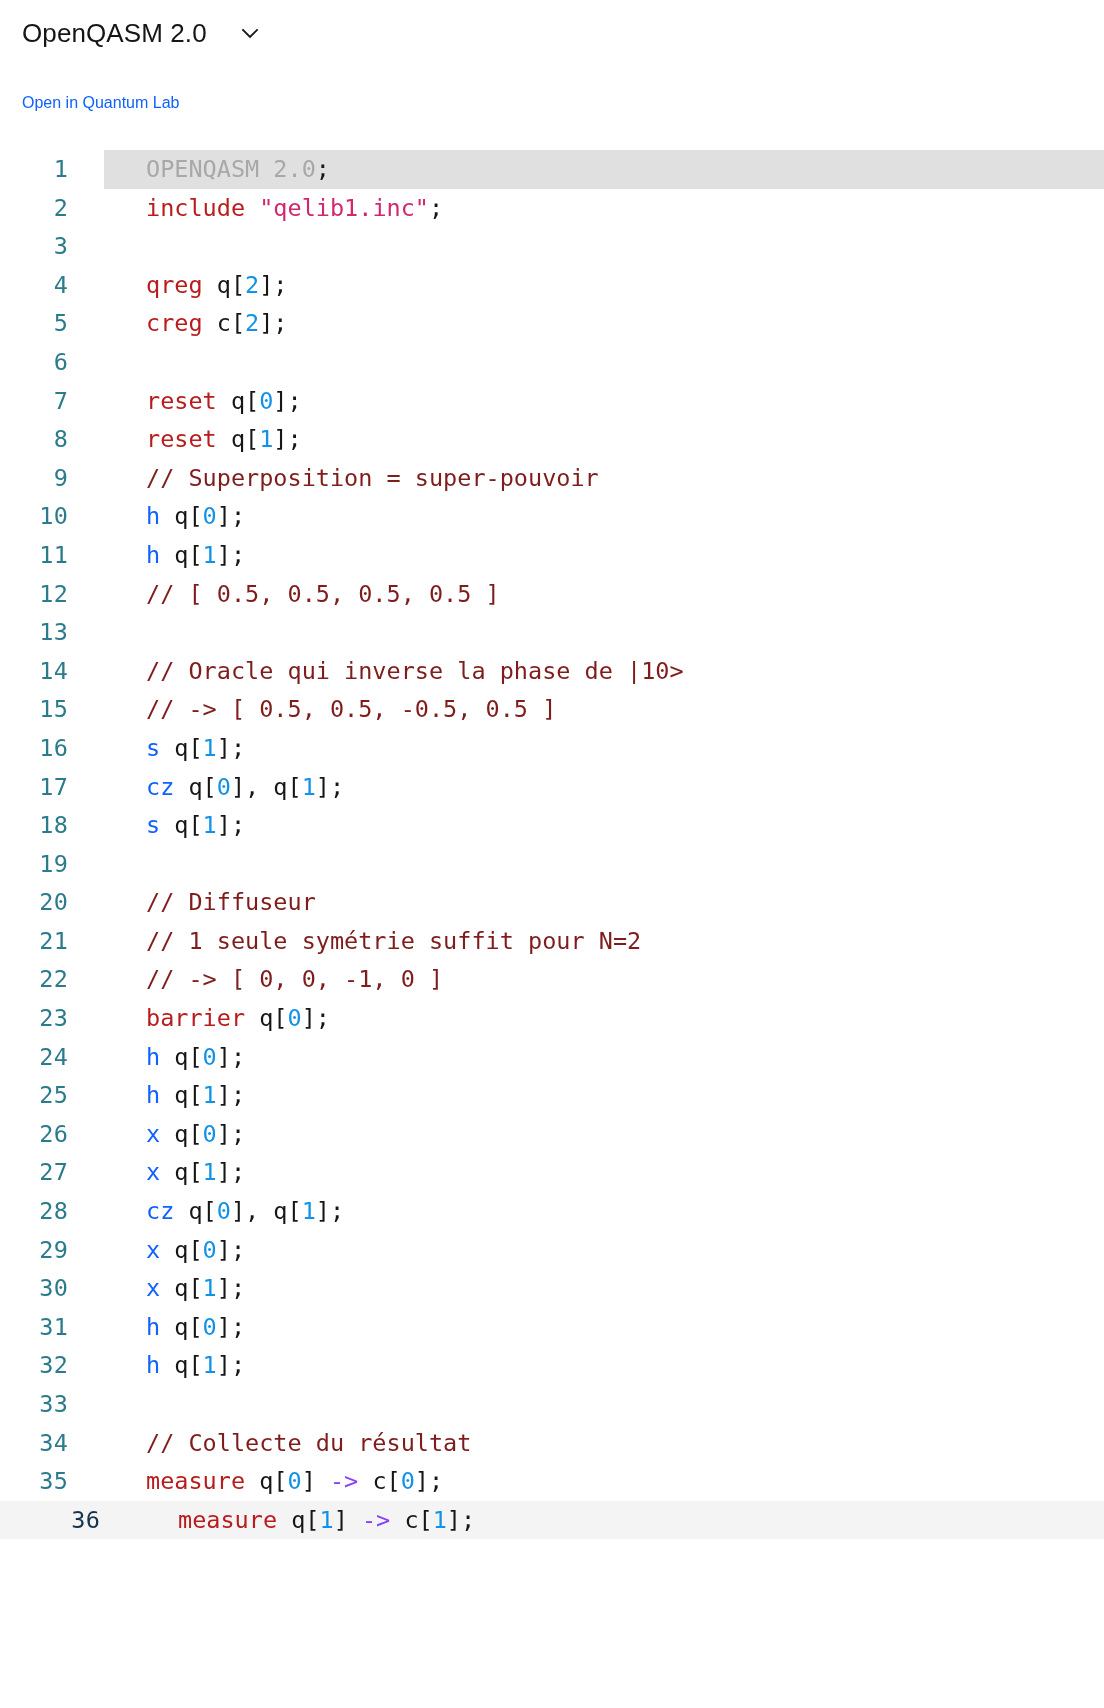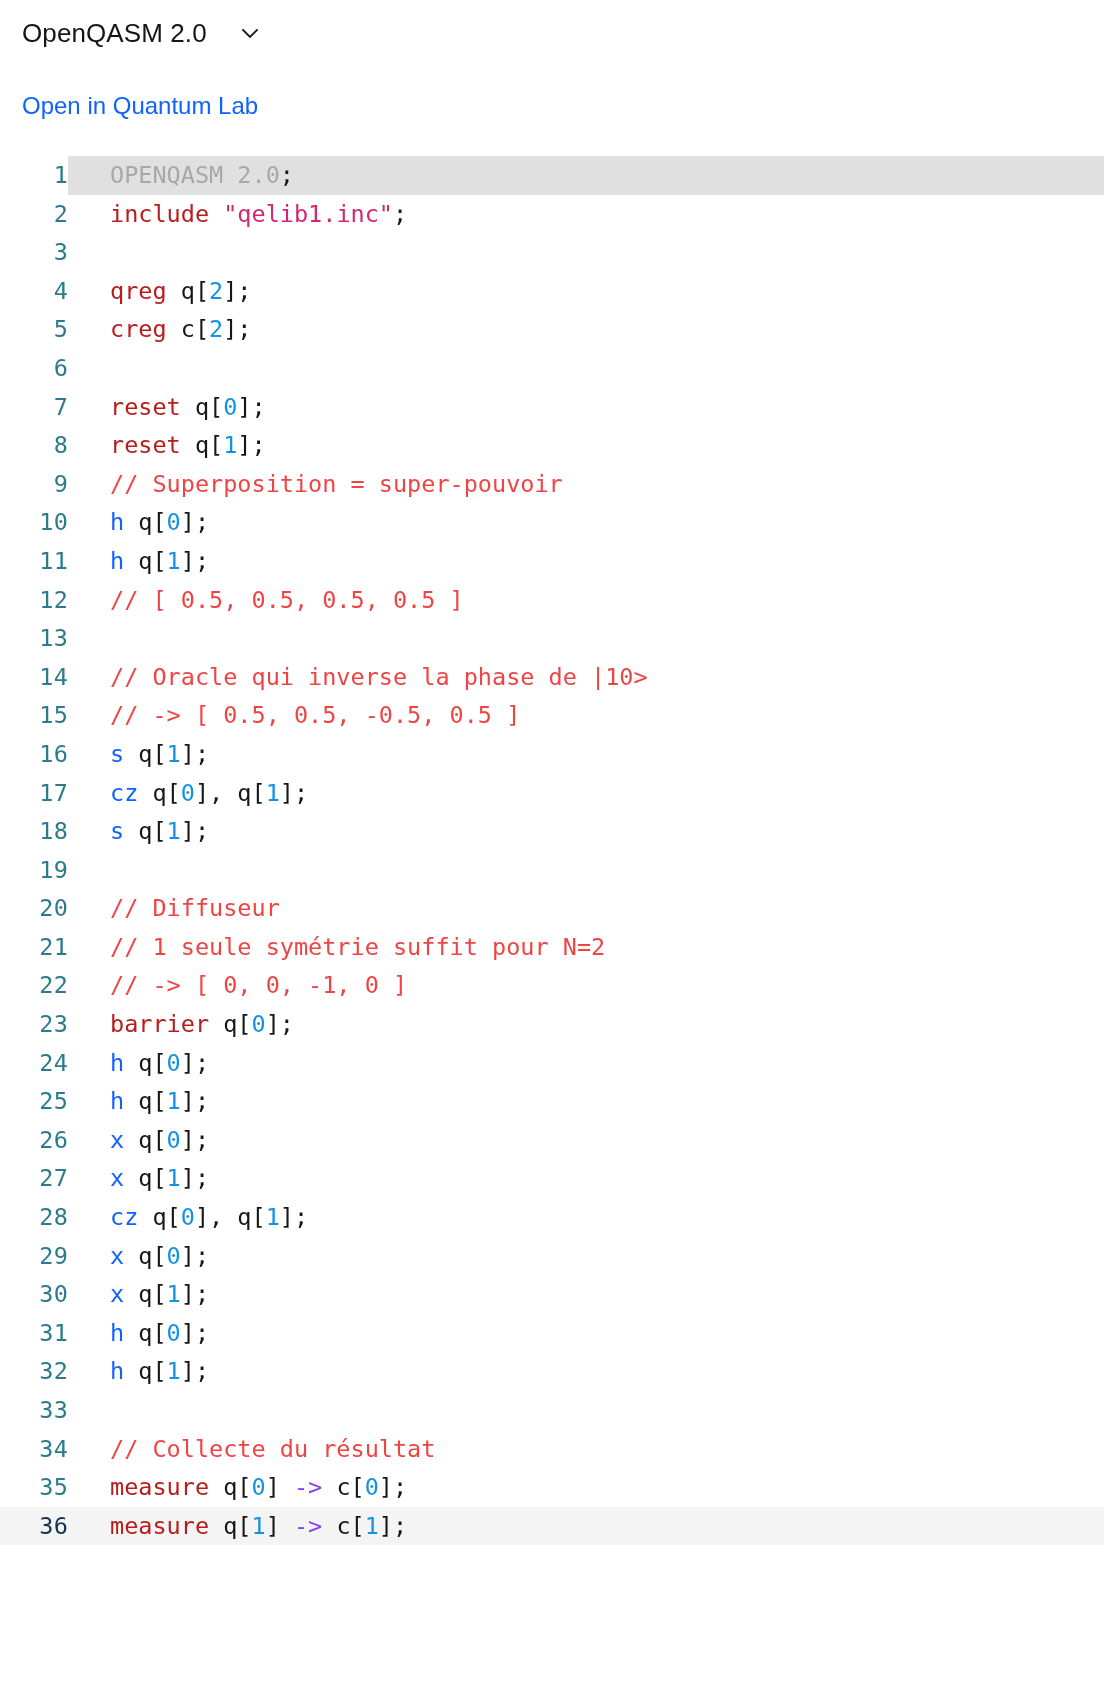--- a/index.html
+++ b/index.html
@@ -39,21 +39,21 @@
     height: 26px;
     cursor: pointer;
   }
   .chevron-wrap svg { display: block; }
 
   
   .link-row {
     padding: 50px 0 0 22px;
   }
   .open-link {
-    font-size: 24px;
+    font-size: 16px;
     color: #0f62fe;
     text-decoration: none;
     cursor: pointer;
     line-height: 1;
   }
 
   
   .code-area {
     margin-top: 38px;
     width: 1104px;
@@ -61,48 +61,49 @@
     font-size: 23.5px;
     line-height: 38.6px;
     white-space: pre;
   }
   .code-line {
     display: flex;
     align-items: flex-start;
     height: 38.6px;
     position: relative;
   }
-  .code-line.active { background: #f4f4f4; }
+  .code-line.active { background: #f4f4f4; padding-left: 32px; }
   .ln {
     width: 68px;
     min-width: 68px;
     text-align: right;
     color: #2b7b8c;
     padding-right: 0;
     -webkit-user-select: none;
     user-select: none;
     letter-spacing: 0.2px;
   }
   .code-line.active .ln { color: #16334f; }
   .code-text {
     padding-left: 42px;
     flex: 1 1 auto;
     color: #161616;
     position: relative;
+    margin-left: 36px;
   }
   .code-line.hl-row .code-text {
     background: #e0e0e0;
   }
 
   
   .tok-kw      { color: #b91c1c; }  
   .tok-gate    { color: #0f62fe; }  
   .tok-num     { color: #1192e8; }  
   .tok-str     { color: #d12771; }  
-  .tok-comment { color: #ef4444; }  
+  .tok-comment { color: #7f1d1d; }  
   .tok-magic   { color: #a8a8a8; }  
   .tok-arrow   { color: #8a3ffc; }  
   .tok-plain   { color: #161616; }
 </style>
 </head>
 <body>
 
 <div class="header">
   <span class="header-title">OpenQASM 2.0</span>
   <span class="chevron-wrap">

